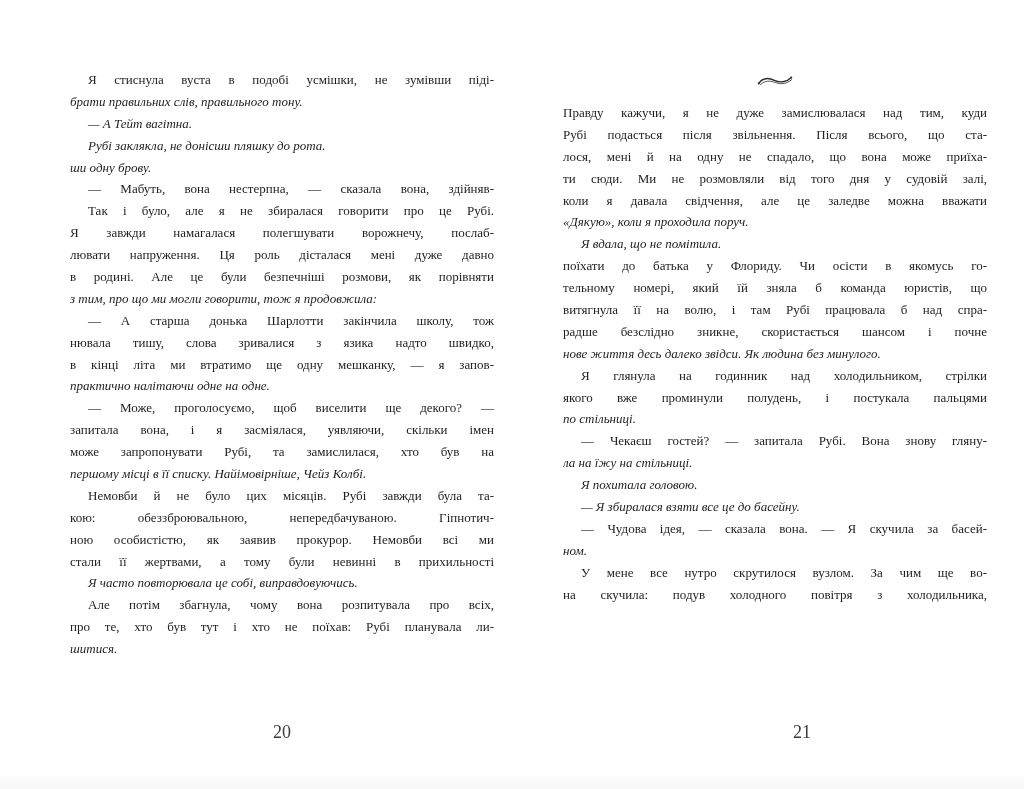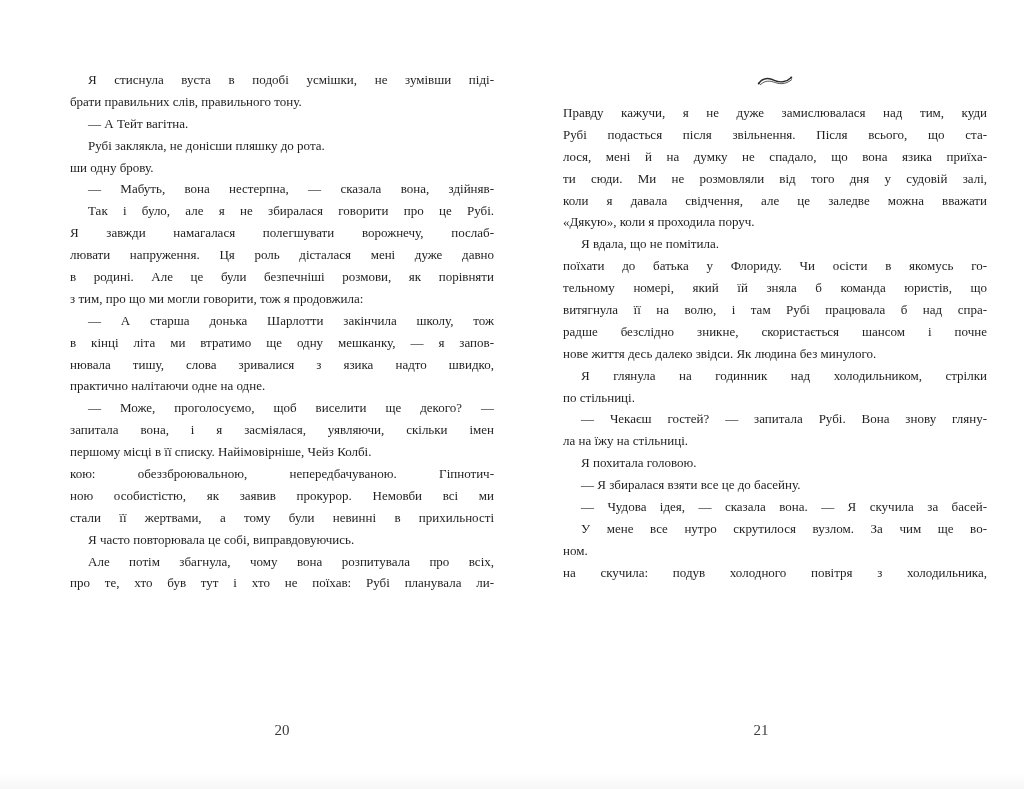--- a/index.html
+++ b/index.html
@@ -23,41 +23,41 @@
   #right-col { left: 563px; top: 102px; }
   .line {
     height: 21.9px;
     line-height: 21.9px;
     font-size: 13px;
     text-align: justify;
     text-align-last: justify;
     overflow: hidden;
     white-space: normal;
   }
-  .line.end   { text-align-last: left; }
+  .line.end   { text-align-last: left; font-style: italic; }
   .line.indent { text-indent: 18px; }
   .it { }
   .ornament-wrap {
     position: absolute;
     left: 563px;
     top: 72px;
     width: 424px;
     height: 24px;
     text-align: center;
   }
   .pagenum {
     position: absolute;
     top: 722px;
     width: 424px;
     text-align: center;
-    font-size: 15px;
+    font-size: 18px;
     color: #3d3d3d;
   }
   #pagenum-left  { left: 70px; }
-  #pagenum-right { left: 549px; }
+  #pagenum-right { left: 590px; }
   .bottom-edge {
     position: absolute;
     left: 0; bottom: 0;
     width: 1024px; height: 16px;
     background: linear-gradient(#ffffff, #f6f6f6);
   }
 </style>
 </head>
 <body>
 
@@ -69,69 +69,73 @@
       <div class="line indent end"><span>— А Тейт вагітна.</span></div>
       <div class="line indent end"><span>Рубі заклякла, не донісши пляшку до рота.</span></div>
       <div class="line end"><span>ши одну брову.</span></div>
       <div class="line indent"><span>— Мабуть, вона нестерпна, — сказала вона, здійняв-</span></div>
       <div class="line indent"><span>Так і було, але я не збиралася говорити про це Рубі.</span></div>
       <div class="line"><span>Я завжди намагалася полегшувати ворожнечу, послаб-</span></div>
       <div class="line"><span>лювати напруження. Ця роль дісталася мені дуже давно</span></div>
       <div class="line"><span>в родині. Але це були безпечніші розмови, як порівняти</span></div>
       <div class="line end"><span>з тим, про що ми могли говорити, тож я продовжила:</span></div>
       <div class="line indent"><span>— А старша донька Шарлотти закінчила школу, тож</span></div>
+      <div class="line"><span>нювала тишу, слова зривалися з язика надто швидко,</span></div>
       <div class="line"><span>в кінці літа ми втратимо ще одну мешканку, — я запов-</span></div>
-      <div class="line"><span>нювала тишу, слова зривалися з язика надто швидко,</span></div>
       <div class="line end"><span>практично налітаючи одне на одне.</span></div>
       <div class="line indent"><span>— Може, проголосуємо, щоб виселити ще декого? —</span></div>
       <div class="line"><span>запитала вона, і я засміялася, уявляючи, скільки імен</span></div>
+      <div class="line"><span>може запропонувати Рубі, та замислилася, хто був на</span></div>
       <div class="line end"><span>першому місці в її списку. Найімовірніше, Чейз Колбі.</span></div>
+      <div class="line indent"><span>Немовби й не було цих місяців. Рубі завжди була та-</span></div>
       <div class="line"><span>кою: обеззброювальною, непередбачуваною. </span><span class="it">Гіпнотич-</span></div>
       <div class="line"><span class="it">ною особистістю,</span><span> як заявив прокурор. Немовби всі ми</span></div>
       <div class="line"><span>стали її жертвами, а тому були невинні в прихильності</span></div>
       <div class="line indent end"><span>Я часто повторювала це собі, виправдовуючись.</span></div>
       <div class="line indent"><span>Але потім збагнула, чому вона розпитувала про всіх,</span></div>
       <div class="line"><span>про те, хто був тут і хто не поїхав: Рубі планувала ли-</span></div>
+      <div class="line end"><span>шитися.</span></div>
     </div>
 
   <div class="ornament-wrap">
     <span>
       <svg width="40" height="18" viewBox="0 0 60 22" aria-hidden="true">
         <g fill="none" stroke="#2a2a2a" stroke-linecap="round">
           <path d="M6 14 C 13 5, 21 6, 29 10 C 37 14, 47 13, 54 6" stroke-width="2.1"></path>
           <path d="M8 16.5 C 15 9.5, 23 10.5, 31 13.5 C 39 16.5, 48 15, 55 9" stroke-width="1.2"></path>
         </g>
         <circle cx="5.6" cy="14.6" r="1.5" fill="#2a2a2a"></circle>
         <circle cx="54.4" cy="5.8" r="1.5" fill="#2a2a2a"></circle>
       </svg>
     </span>
   </div>
 
   <div id="right-col" class="page-col">
       <div class="line"><span>Правду кажучи, я не дуже замислювалася над тим, куди</span></div>
       <div class="line"><span>Рубі подасться після звільнення. Після всього, що ста-</span></div>
-      <div class="line"><span>лося, мені й на думку не спадало, що вона язика приїха-</span></div>
+      <div class="line"><span>лося, мені й на одну не спадало, що вона може приїха-</span></div>
       <div class="line"><span>ти </span><span class="it">сюди</span><span>. Ми не розмовляли від того дня у судовій залі,</span></div>
       <div class="line"><span>коли я давала свідчення, але це заледве можна вважати</span></div>
       <div class="line end"><span>«Дякую», коли я проходила поруч.</span></div>
       <div class="line indent end"><span>Я вдала, що не помітила.</span></div>
       <div class="line"><span>поїхати до батька у Флориду. Чи осісти в якомусь го-</span></div>
       <div class="line"><span>тельному номері, який їй зняла б команда юристів, що</span></div>
       <div class="line"><span>витягнула її на волю, і там Рубі працювала б над спра-</span></div>
       <div class="line"><span>радше безслідно зникне, скористається шансом і почне</span></div>
       <div class="line end"><span>нове життя десь далеко звідси. Як людина без минулого.</span></div>
       <div class="line indent"><span>Я глянула на годинник над холодильником, стрілки</span></div>
+      <div class="line"><span>якого вже проминули полудень, і постукала пальцями</span></div>
       <div class="line end"><span>по стільниці.</span></div>
       <div class="line indent"><span>— Чекаєш гостей? — запитала Рубі. Вона знову гляну-</span></div>
       <div class="line end"><span>ла на їжу на стільниці.</span></div>
       <div class="line indent end"><span>Я похитала головою.</span></div>
       <div class="line indent end"><span>— Я збиралася взяти все це до басейну.</span></div>
       <div class="line indent"><span>— Чудова ідея, — сказала вона. — Я скучила за басей-</span></div>
+      <div class="line end"><span>ном.</span></div>
       <div class="line indent"><span>У мене все нутро скрутилося вузлом. За чим ще во-</span></div>
-      <div class="line end"><span>ном.</span></div>
       <div class="line"><span>на скучила: подув холодного повітря з холодильника,</span></div>
     </div>
 
   <div id="pagenum-left" class="pagenum">20</div>
 
   <div id="pagenum-right" class="pagenum">21</div>
 
   <div class="bottom-edge"></div>
 
 </div>

